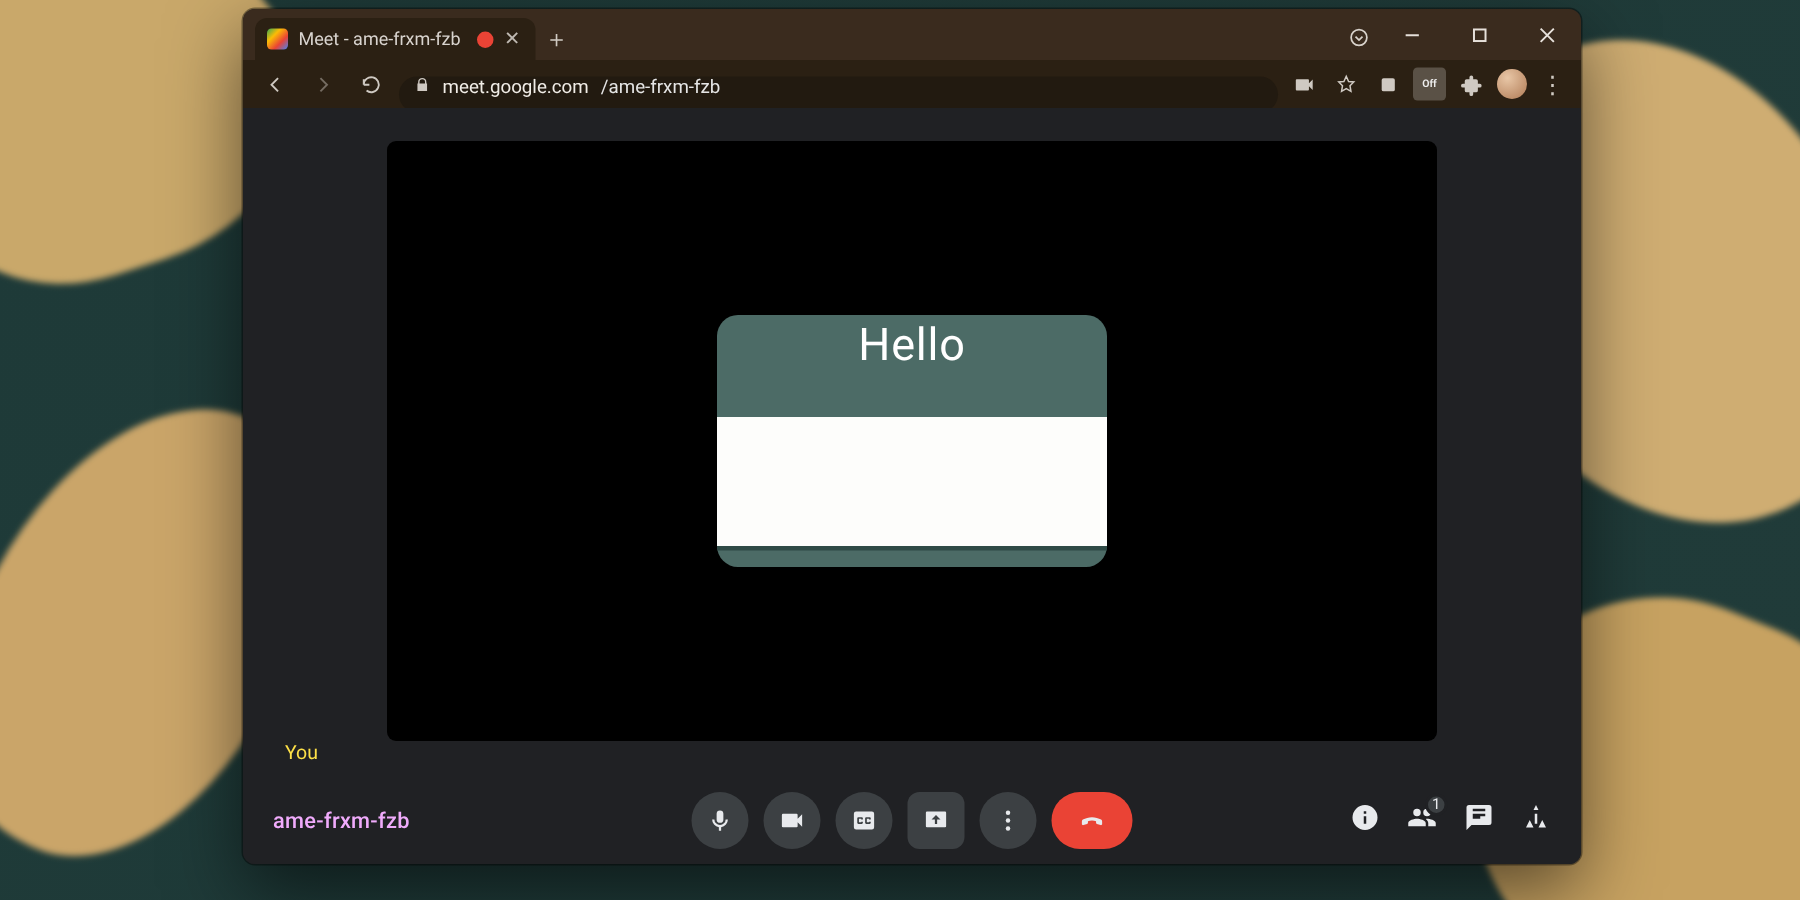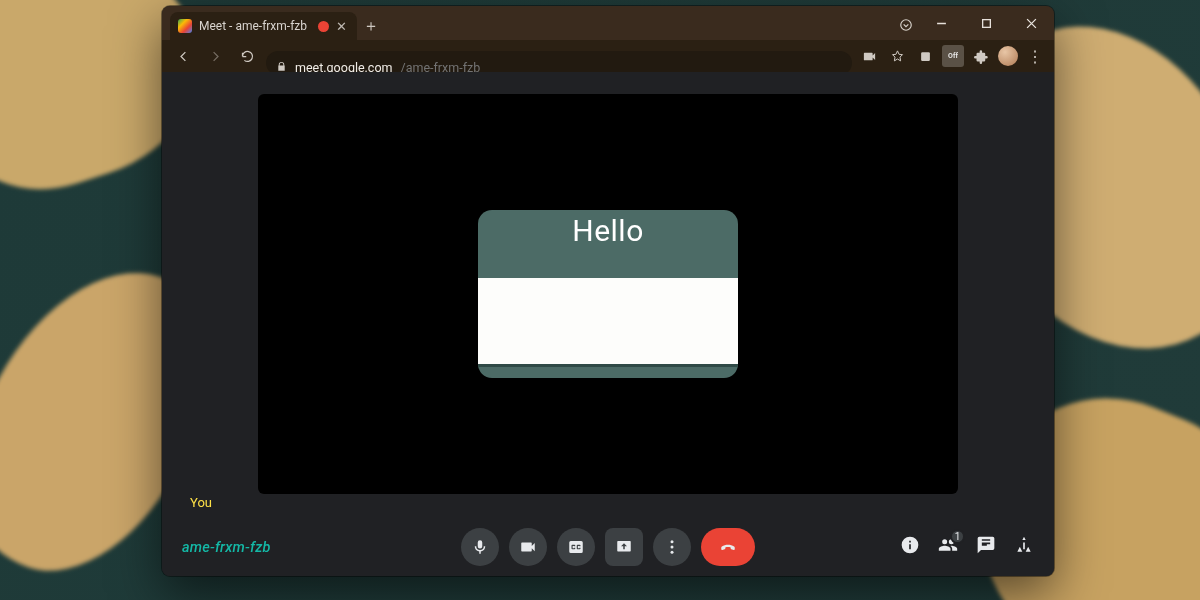--- a/index.html
+++ b/index.html
@@ -33,43 +33,43 @@
   .tsdot { width:26px; display:flex; align-items:center; justify-content:center; color:#d8d2cb; margin-top:4px;}
   .tsdot svg { width:14px; height:14px; }
   .winbtns { display:flex; }
   .winbtn { width:45px; height:34px; display:flex; align-items:center; justify-content:center; color:#e6e0da; cursor:pointer;}
   .winbtn svg{ width:11px; height:11px; }
 
   
   .urlbar { height:32px; background:#2b2013; display:flex; align-items:center; padding:0 8px; gap:6px; color:#cfc9c2;}
   .ib { width:26px; height:26px; display:flex; align-items:center; justify-content:center; border-radius:50%; cursor:pointer;}
   .ib svg { width:15px; height:15px; stroke:#cfc9c2; fill:none; stroke-width:2; }
-  .addr { flex:1; height:24px; background:#221a10; border-radius:12px; display:flex; align-items:flex-end; padding:0 10px; gap:8px; font-size:12.5px; color:#d4cfc8;margin-top:14px;}
+  .addr { flex:1; height:24px; background:#221a10; border-radius:12px; display:flex; align-items:flex-start; padding:0 10px; gap:8px; font-size:12.5px; color:#d4cfc8;margin-top:14px;}
   .lock svg{ width:11px; height:11px; fill:#cfc9c2;}
   .domaintxt { color:#f0ece6; }
-  .pathtxt { color:#737373; }
+  .pathtxt { color:#e5e5e5; }
   .exticon { width:22px; height:22px; display:flex; align-items:center; justify-content:center; border-radius:4px; cursor:pointer;text-align:center;}
   .exticon.off { font-size:7px; background:#5a5146; color:#eee; padding:1px 3px; border-radius:3px; font-weight:600;}
   .avatar { width:20px; height:20px; border-radius:50%; background:radial-gradient(circle at 35% 30%, #e8c6a6, #b07b55); }
   .kebab { font-size:16px; }
 
   
   .content { flex:1; background:#202124; position:relative; display:flex; flex-direction:column; }
   .stage { position:absolute; left:96px; top:22px; right:96px; bottom:82px; background:#000; border-radius:6px; display:flex; align-items:center; justify-content:center;}
   .nametag { width:260px; height:168px; border-radius:14px; overflow:hidden; box-shadow:0 2px 8px rgba(0,0,0,.5);}
   .nt-top { height:68px; background:#4c6b66; color:#fff; text-align:center; padding-top:6px;}
   .nt-hello { font-size:30px; font-weight:400; letter-spacing:.5px; line-height:1;}
   .nt-sub { font-size:12px; margin-top:2px; letter-spacing:.3px;}
   .nt-mid { height:86px; background:#fdfdfb;}
   .nt-bot { height:20px; background:#4c6b66; border-top:3px solid #2f4a46;}
   .you { position:absolute; left:28px; bottom:66px; color:#fde047; font-size:13px;}
 
   
   .bottombar { position:absolute; left:0; right:0; bottom:0; height:58px; display:flex; align-items:center; padding:0 20px;}
-  .meetcode { color:#14b8a6; font-size:14.5px; font-weight:500; letter-spacing:.2px;font-style:italic;}
+  .meetcode { color:#f0abfc; font-size:14.5px; font-weight:500; letter-spacing:.2px;}
   .center-controls { position:absolute; left:50%; transform:translateX(-50%); display:flex; gap:10px; align-items:center;}
   .cbtn { width:38px; height:38px; border-radius:50%; background:#3c4043; display:flex; align-items:center; justify-content:center; cursor:pointer;}
   .cbtn svg { width:18px; height:18px; fill:#e8eaed; }
   .cbtn.present { border-radius:8px; }
   .cbtn.leave { width:54px; background:#ea4335; border-radius:22px;}
   .right-controls { margin-left:auto; display:flex; gap:18px; align-items:center;}
   .rbtn { position:relative; cursor:pointer;}
   .rbtn svg { width:20px; height:20px; fill:#e8eaed;}
   .badge { position:absolute; top:-6px; right:-7px; background:#3c4043; color:#e8eaed; font-size:10px; width:15px; height:15px; border-radius:50%; display:flex; align-items:center; justify-content:center; border:2px solid #202124;}
 </style>

